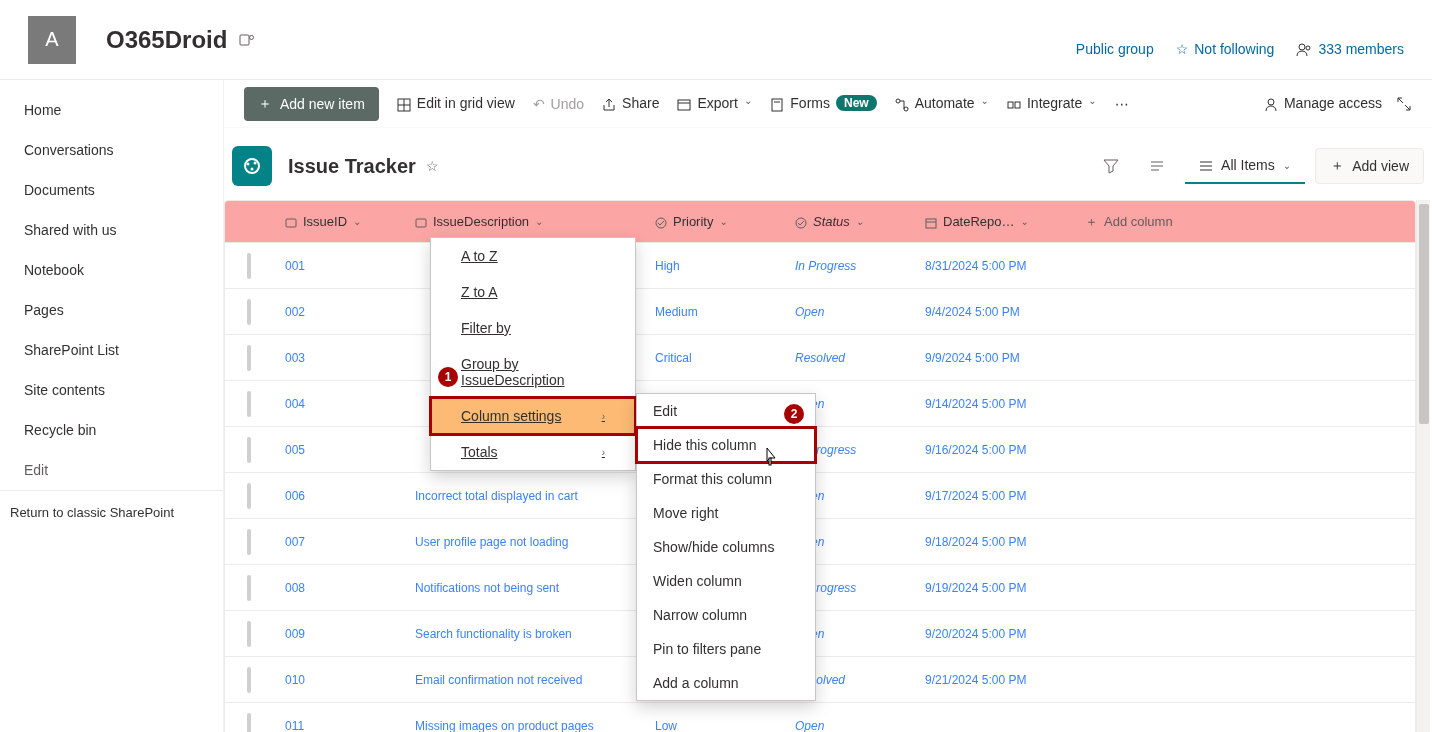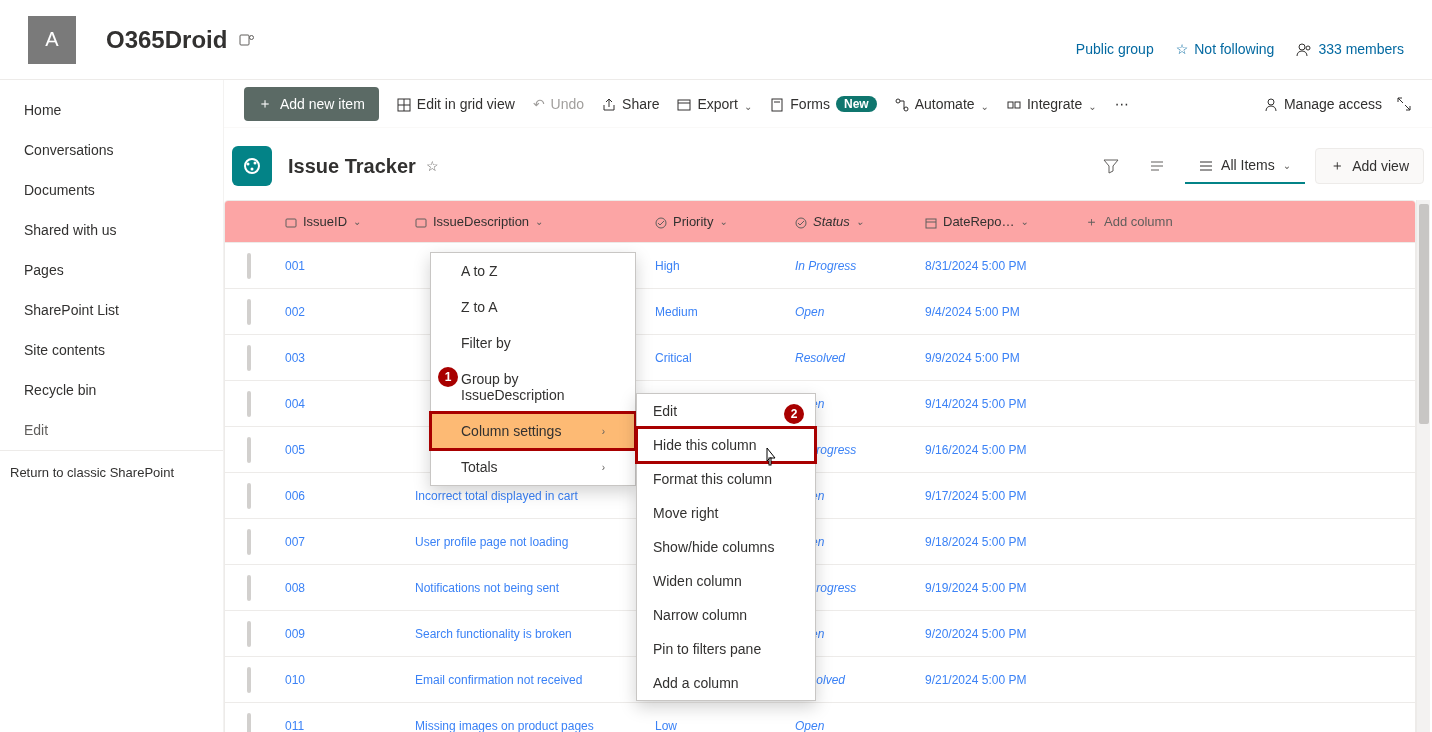--- a/index.html
+++ b/index.html
@@ -15,21 +15,21 @@
 .shell { display: flex; height: calc(100% - 80px); }
 .nav { width: 224px; border-right: 1px solid #f3f2f1; padding: 10px 0; }
 .nav-item { padding: 12px 24px; font-size: 14px; color: #323130; cursor: pointer; }
 .nav-item.edit { color: #605e5c; }
 .return-link { padding: 14px 10px; border-top: 1px solid #edebe9; font-size: 13px; color: #323130; cursor: pointer; }
 
 .main { flex: 1; display: flex; flex-direction: column; background: #fff; overflow: hidden; }
 
 .toolbar { display: flex; align-items: center; padding: 10px 20px; gap: 18px; height: 48px; border-bottom: 1px solid #faf9f8; }
 .btn-primary { background: #5b6a65; color: #fff; border: none; border-radius: 4px; padding: 8px 14px; display: flex; align-items: center; gap: 8px; font-size: 14px; cursor: pointer; }
-.tb-item { display: flex; align-items: flex-end; gap: 6px; font-size: 14px; color: #323130; cursor: pointer; }
+.tb-item { display: flex; align-items: flex-start; gap: 6px; font-size: 14px; color: #323130; cursor: pointer; }
 .tb-item.disabled { color: #a19f9d; }
 .new-badge { background: #0f766e; color: #fff; padding: 1px 8px; border-radius: 10px; font-size: 12px; font-weight: 600; }
 .tb-right { margin-left: auto; display: flex; align-items: center; gap: 14px; }
 .chev { font-size: 10px; color: #605e5c; }
 
 .list-header { display: flex; align-items: center; padding: 18px 8px 14px 8px; }
 .list-icon { width: 40px; height: 40px; background: #038387; border-radius: 6px; display: flex; align-items: center; justify-content: center; color: #fff; font-size: 18px; margin-right: 16px; }
 .list-title { font-size: 20px; font-weight: 600; margin-right: 10px; }
 .star-icon { color: #605e5c; cursor: pointer; }
 .list-header-right { margin-left: auto; display: flex; align-items: center; gap: 10px; }
@@ -53,21 +53,21 @@
 .grid-body { }
 .row { display: flex; align-items: center; height: 46px; border-bottom: 1px solid #edebe9; }
 .row .cell { padding: 0 12px; font-size: 12px; color: #3b82f6; white-space: nowrap; overflow: hidden; text-overflow: ellipsis; }
 .row-handle { width: 48px; display: flex; align-items: center; justify-content: center; }
 .row-handle .bar { width: 4px; height: 26px; background: #d2d0ce; border-radius: 2px; }
 
 .scrollbar { position: absolute; right: 2px; top: 0; width: 14px; height: 100%; background: #f3f2f1; border-left: 1px solid #edebe9;}
 .scrollbar-thumb { width: 10px; margin: 2px; background: #c8c6c4; height: 220px; border-radius: 2px; position: absolute; top: 2px;}
 
 .dropdown { position: absolute; background: #fff; border: 1px solid #c8c6c4; box-shadow: 0 6px 16px rgba(0,0,0,0.18); z-index: 20; }
-.dd1 { left: 430px; top: 252px; width: 206px; }
+.dd1 { left: 430px; top: 237px; width: 206px; text-decoration: underline; }
 .dd-item { padding: 10px 30px; font-size: 14px; color: #323130; cursor: pointer; display: flex; align-items: center; justify-content: space-between; }
 .dd-item.hl { background: #fdba74; outline: 3px solid #a80000; outline-offset: -1px; }
 .dd2 { left: 636px; top: 393px; width: 180px; }
 .dd2 .dd-item { padding: 9px 16px; }
 .dd2 .dd-item.hl2 { outline: 3px solid #a80000; outline-offset: -1px; }
 
 .annot-badge { position: absolute; width: 20px; height: 20px; background: #a80000; color: #fff; border-radius: 50%; display: flex; align-items: center; justify-content: center; font-size: 12px; font-weight: 700; z-index: 25; }
 .cursor { position: absolute; z-index: 30; font-size: 16px;}
 
 svg { display: inline-block; vertical-align: middle; }
@@ -102,20 +102,21 @@
     </div>
   </div>
 </div>
 
 <div class="shell">
   <div class="nav">
     <div class="nav-item">Home</div>
     <div class="nav-item">Conversations</div>
     <div class="nav-item">Documents</div>
     <div class="nav-item">Shared with us</div>
+    <div class="nav-item">Notebook</div>
     <div class="nav-item">Pages</div>
     <div class="nav-item">SharePoint List</div>
     <div class="nav-item">Site contents</div>
     <div class="nav-item">Recycle bin</div>
     <div class="nav-item edit">Edit</div>
     <div class="return-link">Return to classic SharePoint</div>
   </div>
 
   <div class="main">
     <div class="toolbar">

